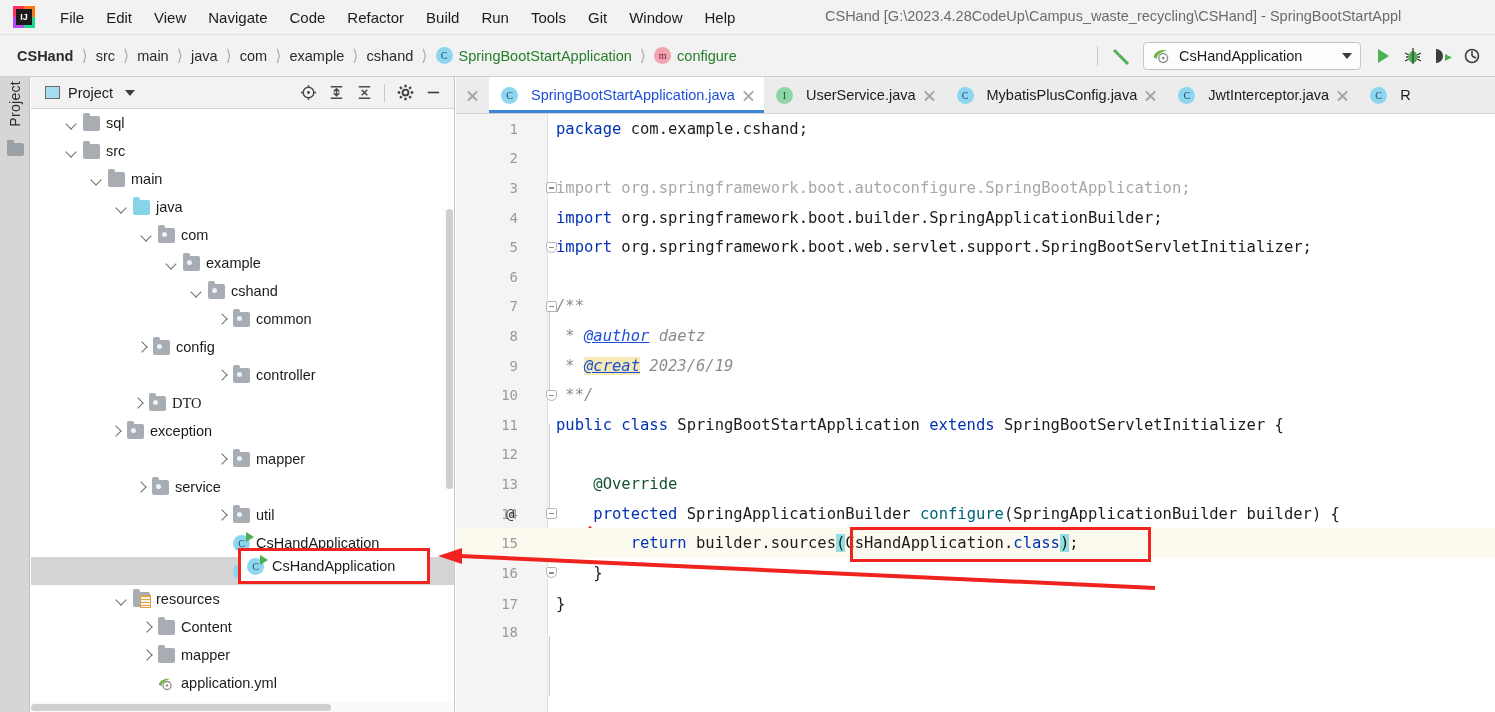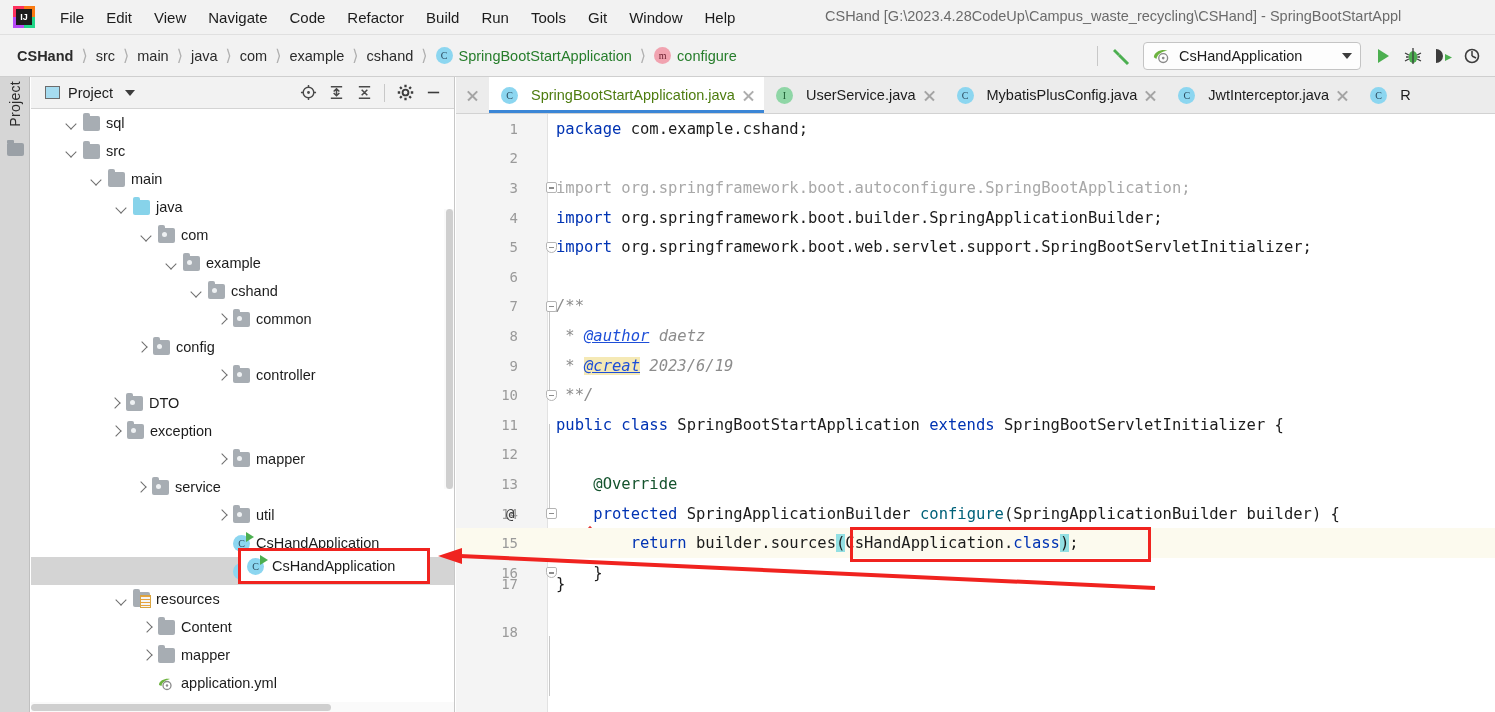--- a/index.html
+++ b/index.html
@@ -210,21 +210,21 @@
   .tab-close-left { display:flex; align-items:center; padding:0 10px; cursor:pointer; }
   .tab {
     display:flex; align-items:center; gap:7px; padding:0 9px 0 12px;
     cursor:pointer; position:relative; white-space:nowrap;
   }
   .tab.active { background:#ffffff; }
   .tab.active:after{
     content:''; position:absolute; left:0; bottom:0; width:100%; height:3px; background:#3b86d6;
   }
   .tab-label { font-size:14.5px; color:#1c1c1c; }
-  .tab.active .tab-label { color:#4d7c0f; }
+  .tab.active .tab-label { color:#1d4ed8; }
   .x-ico { width:13px;height:13px;position:relative;flex:none;opacity:.55; }
   .x-ico:before,.x-ico:after{
     content:''; position:absolute; left:0; top:6px; width:13px; height:1.6px; background:#6b6b6b;
   }
   .x-ico:before{ transform:rotate(45deg); }
   .x-ico:after{ transform:rotate(-45deg); }
 
   .code-area { position:relative; height:598px; background:#ffffff; overflow:hidden; }
   .gutter {
     position:absolute; left:0; top:0; width:92px; height:598px;
@@ -482,21 +482,21 @@
         <div class="tree-row" style="padding-left: 103px;">
           <span class="arrow right"></span>
           <span class="ico folder pkg"></span>
           <span class="tree-label">config</span>
         </div>
         <div class="tree-row" style="padding-left: 183px;">
           <span class="arrow right"></span>
           <span class="ico folder pkg"></span>
           <span class="tree-label">controller</span>
         </div>
-        <div class="tree-row" style="padding-left: 76px;">
+        <div class="tree-row" style="padding-left: 99px; font-family: Liberation Serif, serif;">
           <span class="arrow right"></span>
           <span class="ico folder pkg"></span>
           <span class="tree-label">DTO</span>
         </div>
         <div class="tree-row" style="padding-left: 77px; align-items: center;">
           <span class="arrow right"></span>
           <span class="ico folder pkg"></span>
           <span class="tree-label">exception</span>
         </div>
         <div class="tree-row" style="padding-left: 183px;">
@@ -682,21 +682,21 @@
         <span class="lineno">15</span>
         <span class="codetext">        <span class="kw">return</span> builder.sources<span class="brace-hl">(</span>CsHandApplication.<span class="kw">class</span><span class="brace-hl">)</span>;</span>
       </div>
 
       <div class="code-line" style="top:444px;position:absolute;width:100%;">
         <span class="lineno">16</span>
         <span class="fold"><span class="fold-minus" style="border-radius:2px 2px 6px 6px;"></span></span>
         <span class="codetext">    }</span>
       </div>
 
-      <div class="code-line" style="top:455px;position:absolute;width:100%;">
+      <div class="code-line" style="top:475px;position:absolute;width:100%;">
         <span class="lineno">17</span>
         <span class="codetext">}</span>
       </div>
 
       <div class="code-line" style="top:503.2px;position:absolute;width:100%;">
         <span class="lineno">18</span>
         <span class="codetext"></span>
       </div>
     </div>
   </div>

